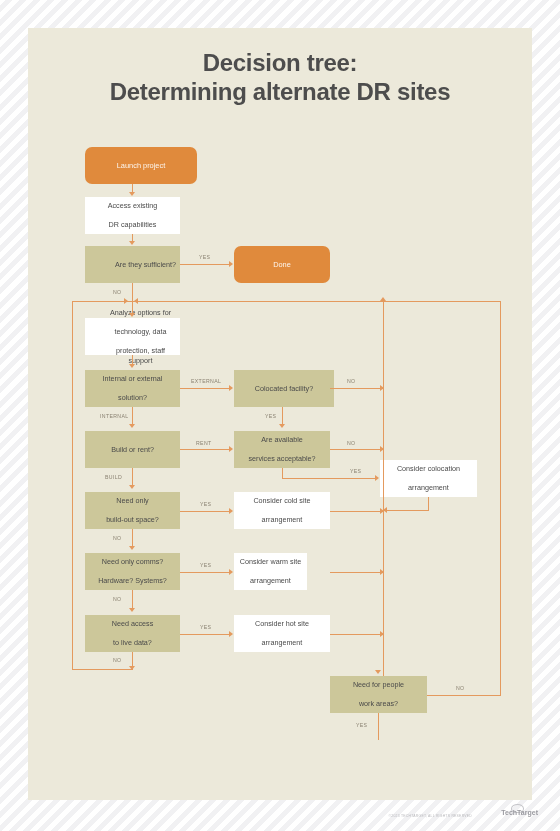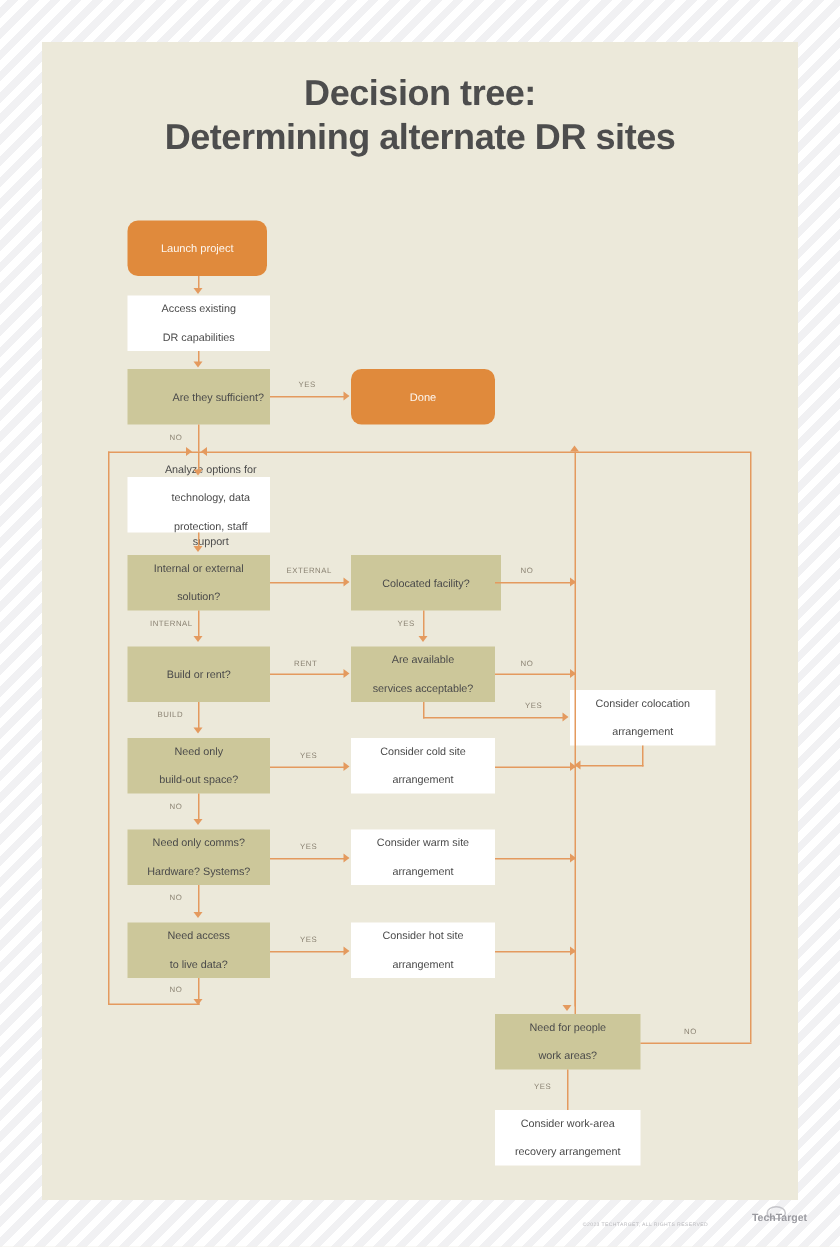--- a/index.html
+++ b/index.html
@@ -107,21 +107,21 @@
 
 <div id="canvas">
 
   <div class="panel"></div>
 
   <div class="title">
     <span>Decision tree:</span>
     <span class="l2">Determining alternate DR sites</span>
   </div>
 
-  <div class="node n-orange" style="left:85px;top:147px;width:93px;height:37px;">
+  <div class="node n-orange" style="left:85px;top:147px;width:112px;height:37px;">
     <span>Launch project</span>
   </div>
 
   <div class="node n-white" style="left:85px;top:197px;width:95px;height:37px;">
     <span>
       <span>Access existing</span><br>
       <span>DR capabilities</span>
     </span>
   </div>
 
@@ -184,21 +184,21 @@
     </span>
   </div>
 
   <div class="node n-khaki" style="left:85px;top:553px;width:95px;height:37px;">
     <span>
       <span>Need only comms?</span><br>
       <span>Hardware? Systems?</span>
     </span>
   </div>
 
-  <div class="node n-white" style="left:234px;top:553px;width:96px;height:37px;">
+  <div class="node n-white" style="left:234px;top:553px;width:73px;height:37px;">
     <span>
       <span>Consider warm site</span><br>
       <span>arrangement</span>
     </span>
   </div>
 
   <div class="node n-khaki" style="left:85px;top:615px;width:95px;height:37px;">
     <span>
       <span>Need access</span><br>
       <span>to live data?</span>
@@ -212,26 +212,20 @@
     </span>
   </div>
 
   <div class="node n-khaki" style="left:330px;top:676px;width:97px;height:37px;">
     <span>
       <span>Need for people</span><br>
       <span>work areas?</span>
     </span>
   </div>
 
-  <div class="node n-white" style="left:330px;top:740px;width:97px;height:37px;">
-    <span>
-      <span>Consider work-area</span><br>
-      <span>recovery arrangement</span>
-    </span>
-  </div>
 
   <div class="ln lnv" style="left:132px;top:184px;height:9px;"></div>
   <div class="arw arw-d" style="left:129px;top:192px;"></div>
 
   <div class="ln lnv" style="left:132px;top:234px;height:8px;"></div>
   <div class="arw arw-d" style="left:129px;top:241px;"></div>
 
   <div class="ln lnh" style="left:180px;top:264px;width:50px;"></div>
   <div class="arw arw-r" style="left:229px;top:261px;"></div>
   <div class="elbl" style="left:199px;top:254px;">YES</div>

